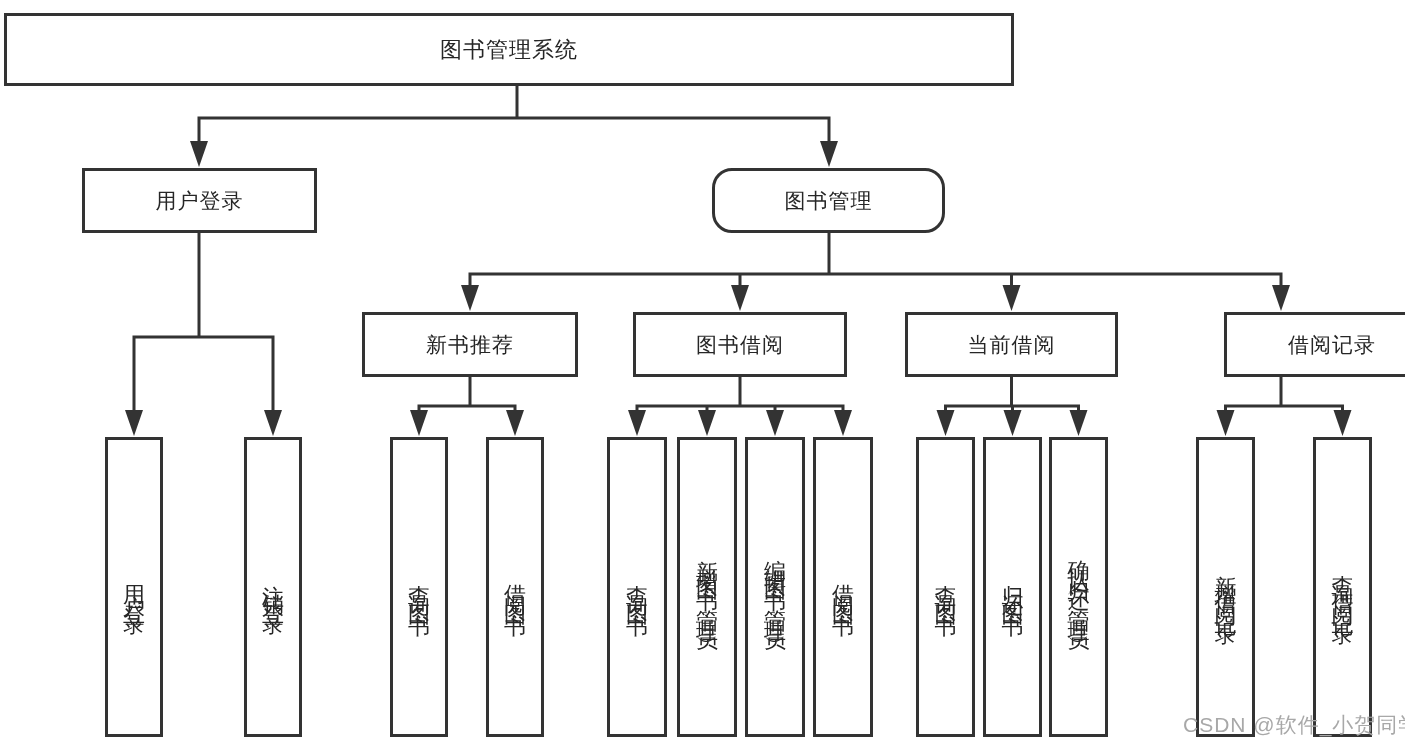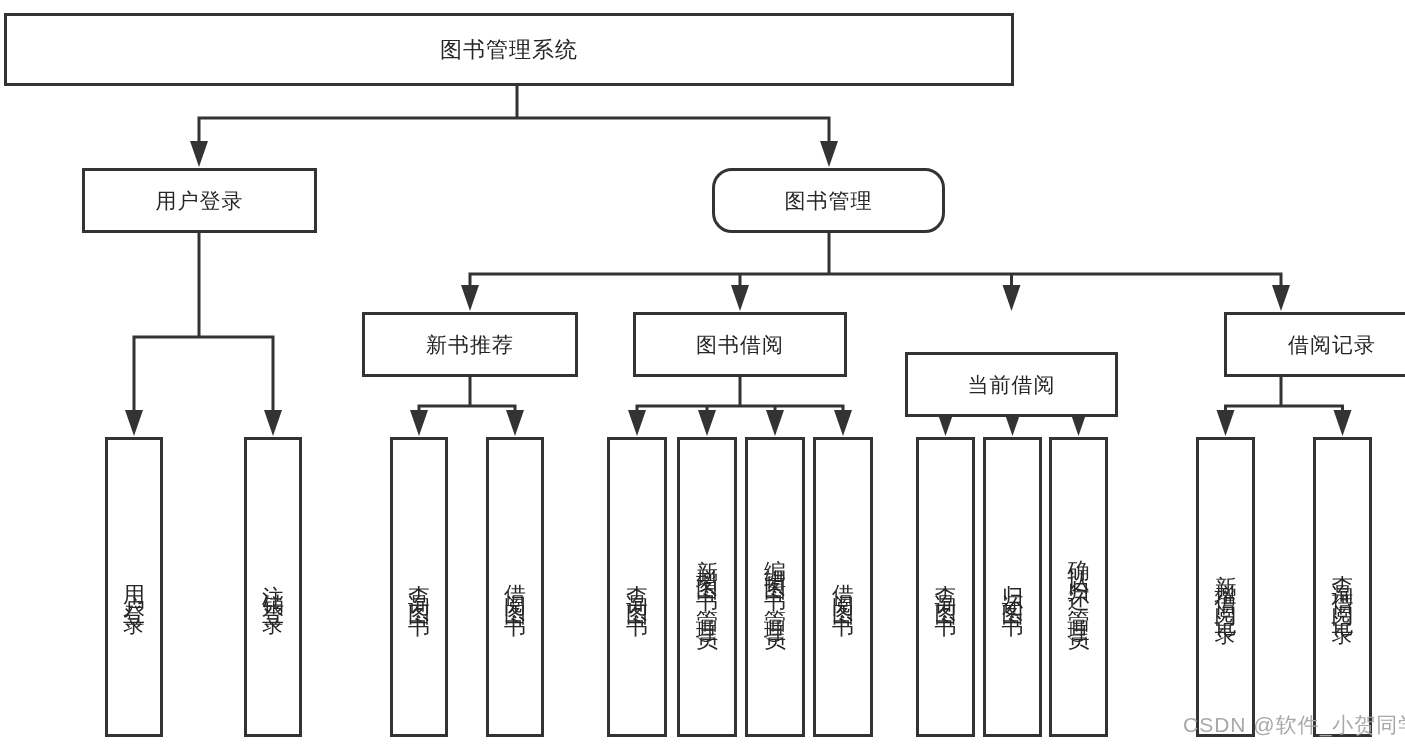--- a/index.html
+++ b/index.html
@@ -38,21 +38,21 @@
     text-orientation: mixed;
     font-size: 22px;
     letter-spacing: 10px;
     line-height: 1;
     color: #262626;
   }
   .b-user-login  { left: 82px;  width: 235px; }
   .b-book-mgmt   { left: 712px; width: 233px; border-radius: 20px; }
   .b-new-books   { left: 362px;  width: 216px; }
   .b-borrow      { left: 633px;  width: 214px; }
-  .b-current     { left: 905px;  width: 213px; margin-top: 40px; }
+  .b-current     { left: 905px;  width: 213px; }
   .b-records     { left: 1224px; width: 216px; }
   .vA1 { left: 105px;  width: 58px; }
   .vA2 { left: 244px;  width: 58px; }
   .vB1 { left: 390px;  width: 58px; }
   .vB2 { left: 486px;  width: 58px; }
   .vC1 { left: 607px;  width: 60px; }
   .vC2 { left: 677px;  width: 60px; }
   .vC3 { left: 745px;  width: 60px; }
   .vC4 { left: 813px;  width: 60px; }
   .vD1 { left: 916px;  width: 59px; }

